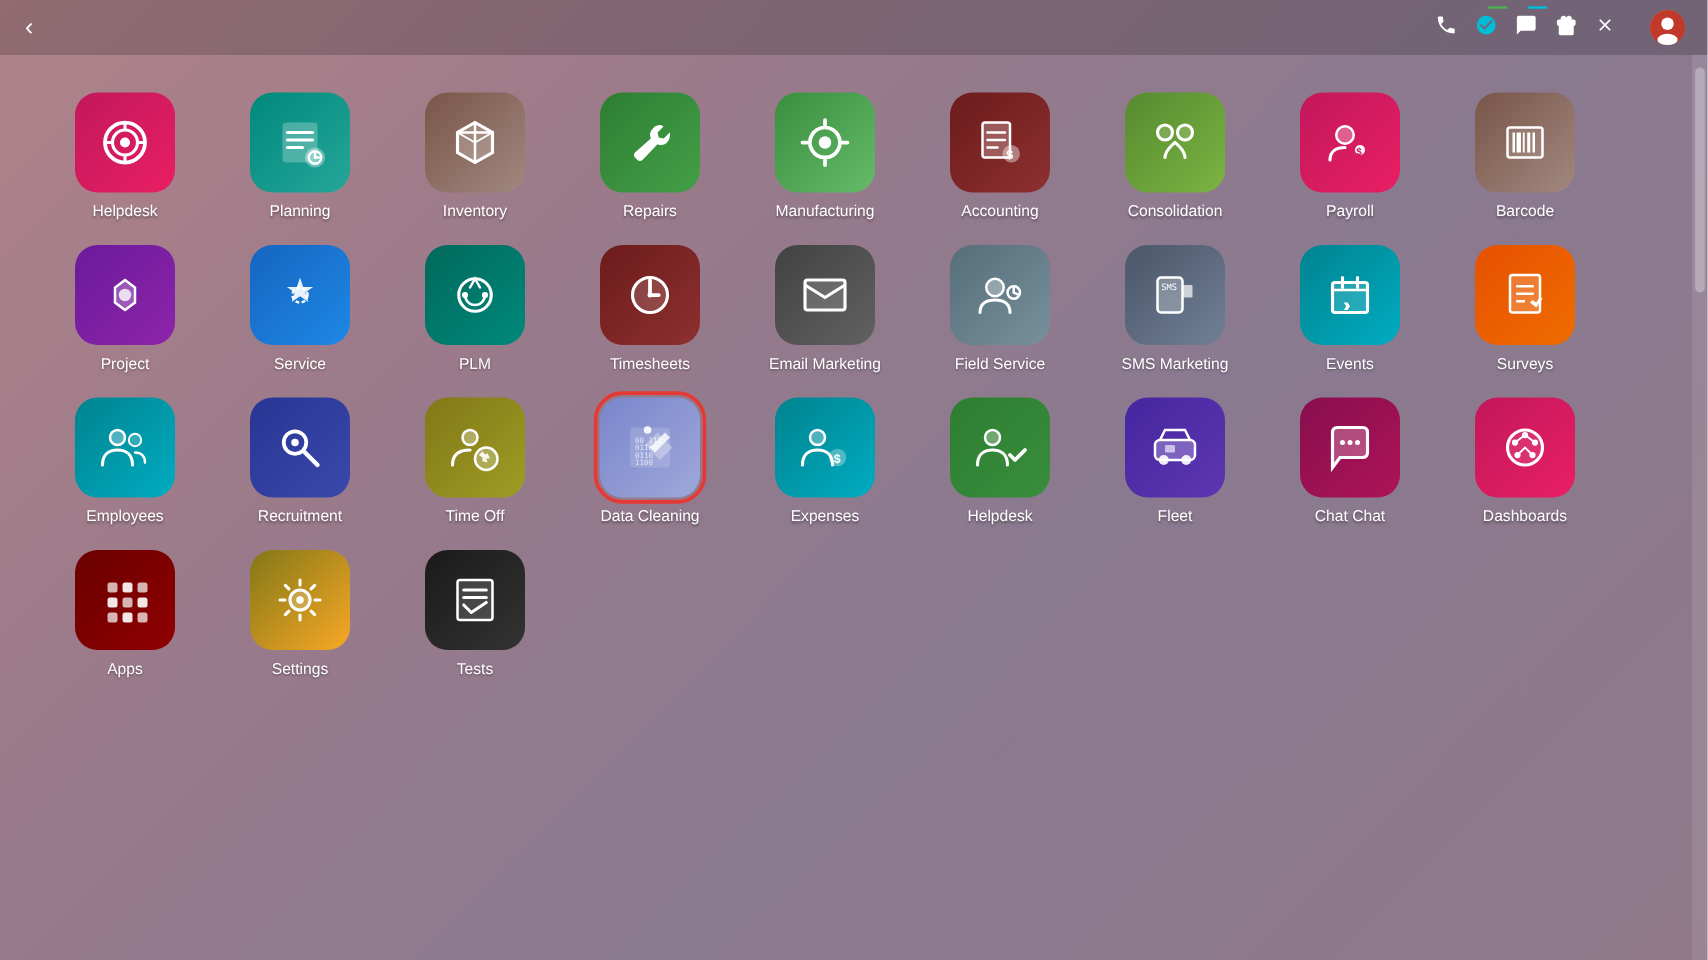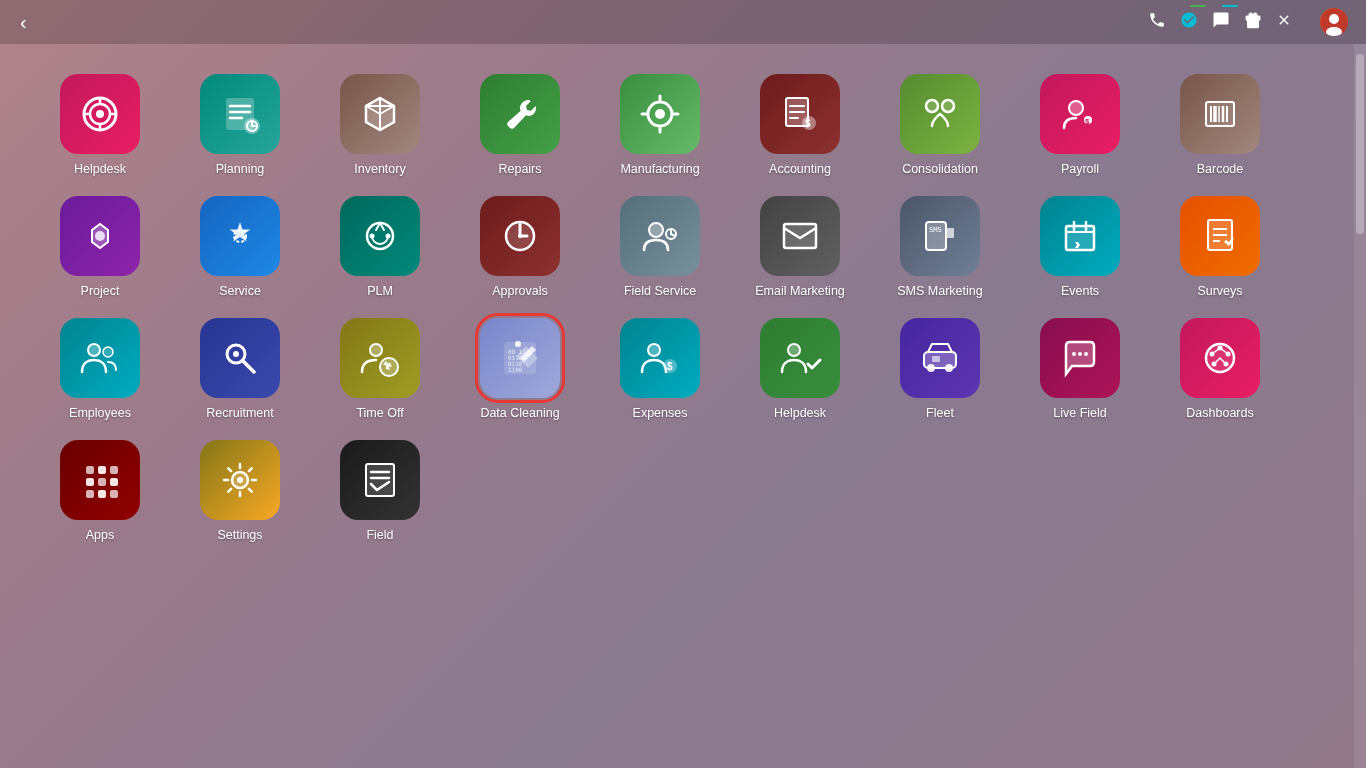--- a/index.html
+++ b/index.html
@@ -347,42 +347,42 @@
       </div>
       <div class="app-item">
         <div class="app-icon bg-dark-red">
           <svg viewBox="0 0 44 44" fill="none">
             <circle cx="22" cy="22" r="14" stroke="white" stroke-width="2.5" fill="rgba(255,255,255,0.15)"></circle>
             <line x1="22" y1="10" x2="22" y2="22" stroke="white" stroke-width="3" stroke-linecap="round"></line>
             <line x1="22" y1="22" x2="29" y2="22" stroke="white" stroke-width="3" stroke-linecap="round"></line>
             <circle cx="22" cy="22" r="2" fill="white"></circle>
           </svg>
         </div>
-        <div class="app-label">Approvals</div>
+        <div class="app-label">Timesheets</div>
+      </div>
+      <div class="app-item">
+        <div class="app-icon bg-dark-gray">
+          <svg viewBox="0 0 44 44" fill="none">
+            <path d="M6 14L22 24L38 14" stroke="white" stroke-width="2.5"></path>
+            <rect x="6" y="10" width="32" height="24" rx="2" stroke="white" stroke-width="2.5" fill="rgba(255,255,255,0.15)"></rect>
+          </svg>
+        </div>
+        <div class="app-label">Email Marketing</div>
       </div>
       <div class="app-item">
         <div class="app-icon bg-gray-green">
           <svg viewBox="0 0 44 44" fill="none">
             <circle cx="18" cy="16" r="7" fill="rgba(255,255,255,0.3)" stroke="white" stroke-width="2"></circle>
             <path d="M6 36C6 29 11 26 18 26S30 29 30 36" stroke="white" stroke-width="2.5" stroke-linecap="round"></path>
             <circle cx="33" cy="20" r="5" fill="none" stroke="white" stroke-width="2"></circle>
             <line x1="33" y1="15" x2="33" y2="20" stroke="white" stroke-width="2" stroke-linecap="round"></line>
             <line x1="33" y1="20" x2="37" y2="22" stroke="white" stroke-width="2" stroke-linecap="round"></line>
           </svg>
         </div>
         <div class="app-label">Field Service</div>
-      </div>
-      <div class="app-item">
-        <div class="app-icon bg-dark-gray">
-          <svg viewBox="0 0 44 44" fill="none">
-            <path d="M6 14L22 24L38 14" stroke="white" stroke-width="2.5"></path>
-            <rect x="6" y="10" width="32" height="24" rx="2" stroke="white" stroke-width="2.5" fill="rgba(255,255,255,0.15)"></rect>
-          </svg>
-        </div>
-        <div class="app-label">Email Marketing</div>
       </div>
       <div class="app-item">
         <div class="app-icon bg-slate">
           <svg viewBox="0 0 44 44" fill="none">
             <rect x="8" y="8" width="20" height="28" rx="3" fill="rgba(255,255,255,0.25)" stroke="white" stroke-width="2"></rect>
             <text x="11" y="18" font-size="7" fill="white" font-family="monospace">SMS</text>
             <rect x="28" y="14" width="8" height="10" rx="1" fill="white" opacity="0.7"></rect>
           </svg>
         </div>
         <div class="app-label">SMS Marketing</div>
@@ -493,21 +493,21 @@
       </div>
       <div class="app-item">
         <div class="app-icon bg-maroon">
           <svg viewBox="0 0 44 44" fill="none">
             <path d="M8 10 Q8 6 12 6 L32 6 Q36 6 36 10 L36 26 Q36 30 32 30 L14 30 L8 38 L8 10Z" fill="rgba(255,255,255,0.25)" stroke="white" stroke-width="2.5"></path>
             <circle cx="16" cy="18" r="2" fill="white"></circle>
             <circle cx="22" cy="18" r="2" fill="white"></circle>
             <circle cx="28" cy="18" r="2" fill="white"></circle>
           </svg>
         </div>
-        <div class="app-label">Live Field</div>
+        <div class="app-label">Chat Chat</div>
       </div>
       <div class="app-item">
         <div class="app-icon bg-pink">
           <svg viewBox="0 0 44 44" fill="none">
             <circle cx="22" cy="22" r="14" stroke="white" stroke-width="2.5" fill="rgba(255,255,255,0.1)"></circle>
             <circle cx="22" cy="12" r="2.5" fill="white"></circle>
             <circle cx="30" cy="18" r="2.5" fill="white"></circle>
             <circle cx="14" cy="18" r="2.5" fill="white"></circle>
             <circle cx="28" cy="28" r="2.5" fill="white"></circle>
             <circle cx="16" cy="28" r="2.5" fill="white"></circle>
@@ -544,16 +544,16 @@
       </div>
       <div class="app-item">
         <div class="app-icon bg-near-black">
           <svg viewBox="0 0 44 44" fill="none">
             <rect x="8" y="6" width="28" height="32" rx="2" fill="rgba(255,255,255,0.15)" stroke="white" stroke-width="2"></rect>
             <line x1="13" y1="14" x2="31" y2="14" stroke="white" stroke-width="2.5" stroke-linecap="round"></line>
             <line x1="13" y1="20" x2="31" y2="20" stroke="white" stroke-width="2.5" stroke-linecap="round"></line>
             <path d="M13 26L19 32L31 24" stroke="white" stroke-width="2.5" stroke-linecap="round" stroke-linejoin="round"></path>
           </svg>
         </div>
-        <div class="app-label">Field</div>
+        <div class="app-label">Tests</div>
       </div>
     </div>
 </div>
 
 </body></html>

